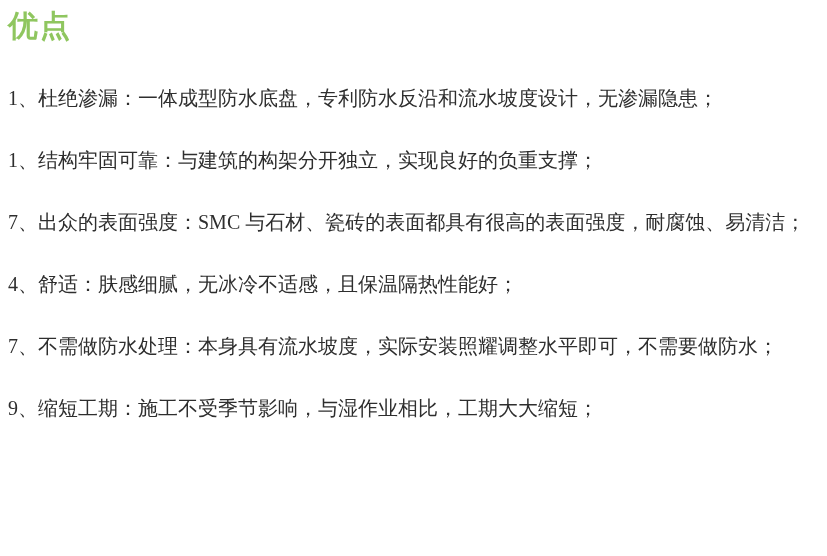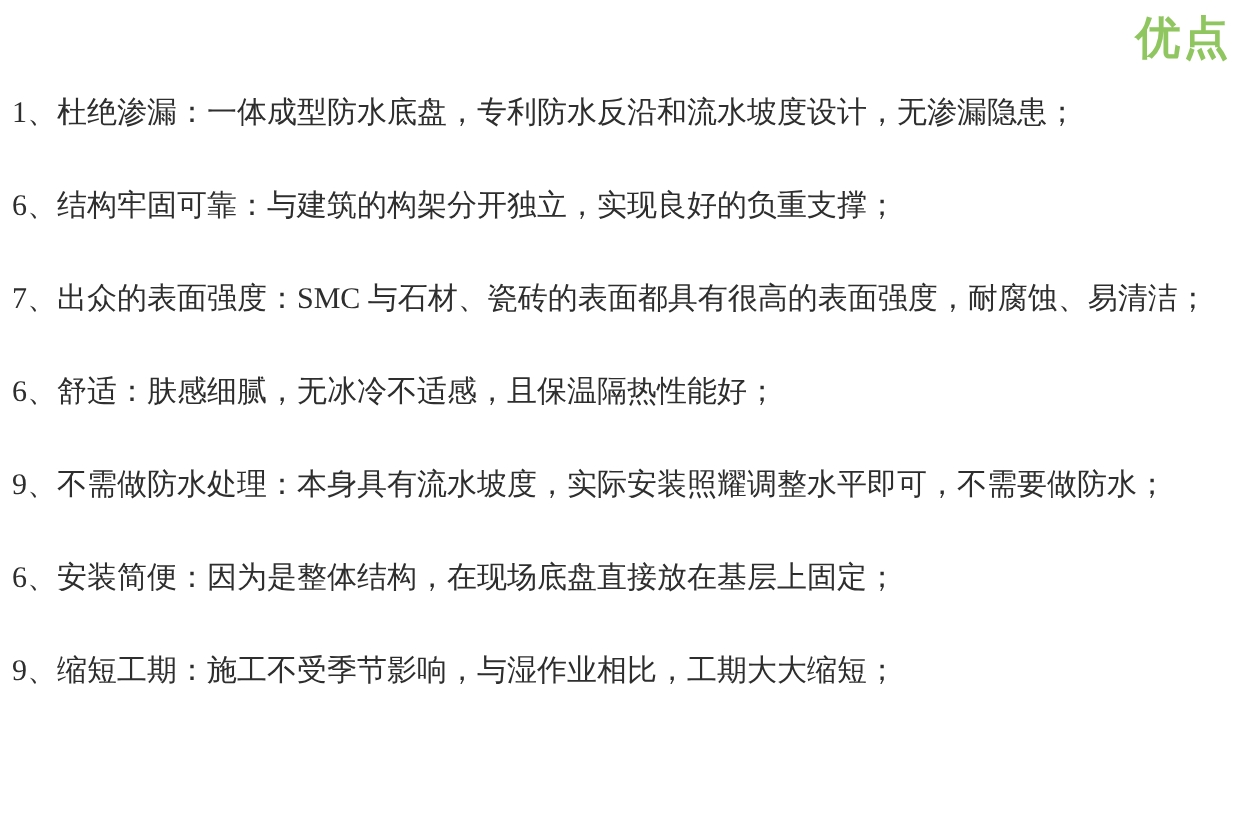--- a/index.html
+++ b/index.html
@@ -13,31 +13,31 @@
 
   .page {
     width: 827px;
     height: 556px;
     background: #ffffff;
     padding: 8px 6px 0 8px;
     font-family: "Liberation Serif", "DejaVu Serif", serif;
   }
 
   .page-title {
-    text-align: right;
+    text-align: left;
     font-size: 30px;
     line-height: 36px;
     font-weight: bold;
     letter-spacing: 2px;
     color: #8FC65F;
     font-family: "Liberation Serif", "DejaVu Serif", serif;
   }
 
   .content {
-    margin-top: 19px;
+    margin-top: 42px;
   }
 
   .advantage-item {
     font-size: 20px;
     line-height: 25px;
     color: #2e2e2e;
     margin-bottom: 37px;
     text-align: left;
     font-family: "Liberation Serif", "DejaVu Serif", serif;
   }
@@ -47,20 +47,19 @@
   }
 </style>
 </head>
 <body>
 
 <div class="page">
   <h1 class="page-title">优点</h1>
 
   <div class="content">
     <p class="advantage-item">1、杜绝渗漏：一体成型防水底盘，专利防水反沿和流水坡度设计，无渗漏隐患；</p>
-    <p class="advantage-item">6、结构牢固可靠：与建筑的构架分开独立，实现良好的负重支撑；</p>
+    <p class="advantage-item">1、结构牢固可靠：与建筑的构架分开独立，实现良好的负重支撑；</p>
     <p class="advantage-item">7、出众的表面强度：SMC 与石材、瓷砖的表面都具有很高的表面强度，耐腐蚀、易清洁；</p>
-    <p class="advantage-item">6、舒适：肤感细腻，无冰冷不适感，且保温隔热性能好；</p>
-    <p class="advantage-item">9、不需做防水处理：本身具有流水坡度，实际安装照耀调整水平即可，不需要做防水；</p>
-    <p class="advantage-item">6、安装简便：因为是整体结构，在现场底盘直接放在基层上固定；</p>
+    <p class="advantage-item">4、舒适：肤感细腻，无冰冷不适感，且保温隔热性能好；</p>
+    <p class="advantage-item">7、不需做防水处理：本身具有流水坡度，实际安装照耀调整水平即可，不需要做防水；</p>
     <p class="advantage-item">9、缩短工期：施工不受季节影响，与湿作业相比，工期大大缩短；</p>
   </div>
 </div>
 
 </body></html>

